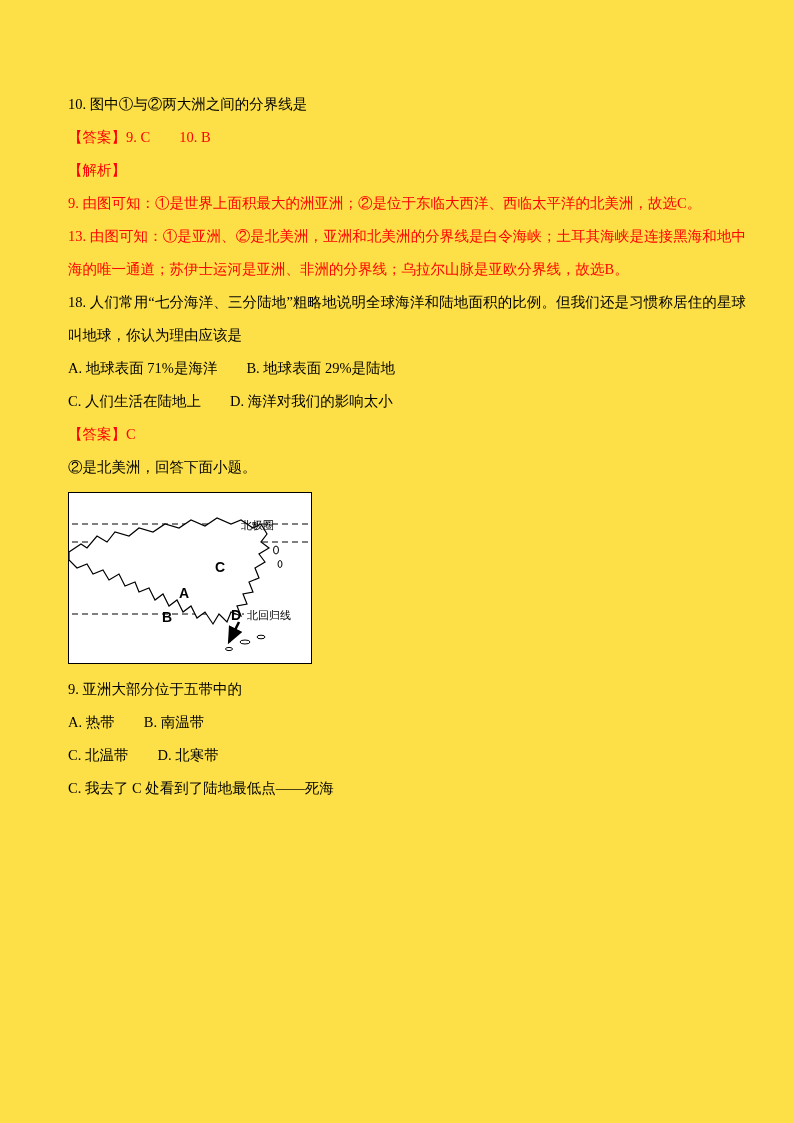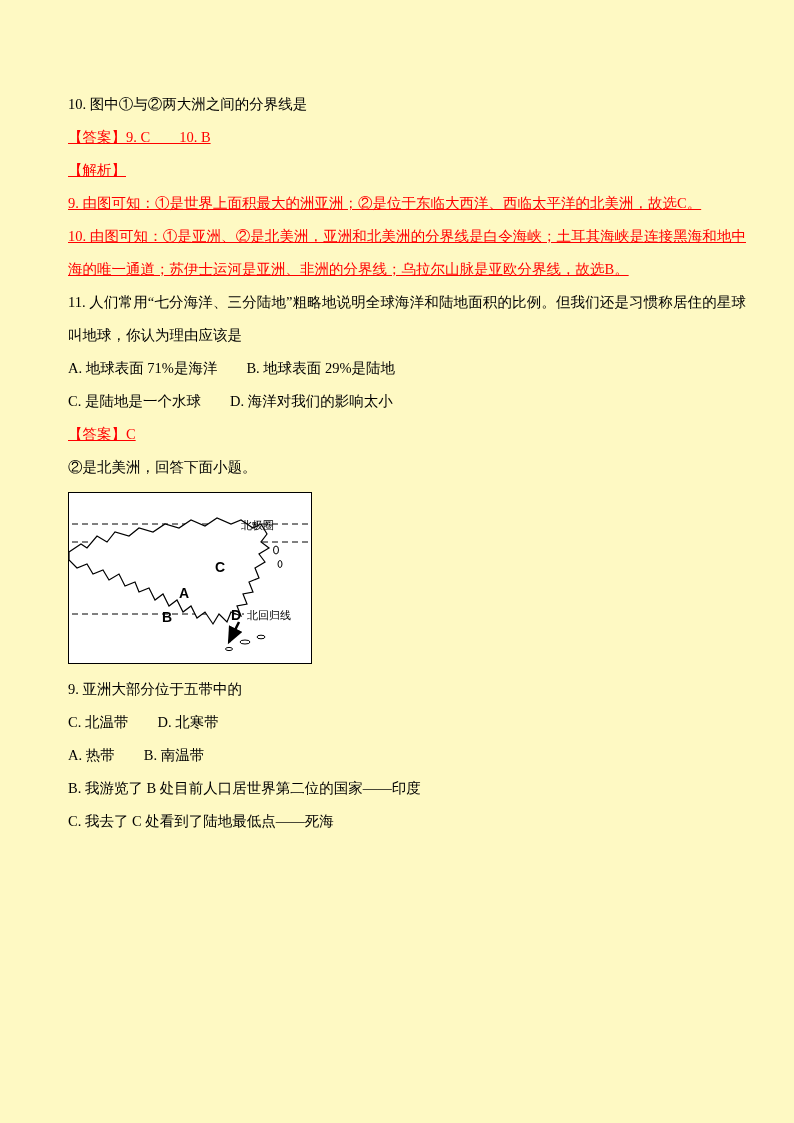--- a/index.html
+++ b/index.html
@@ -7,30 +7,30 @@
     width:794px;
     min-height:1123px;
     box-sizing:border-box;
     font-family:"Liberation Serif","DejaVu Serif",serif;
   }
   .page{
     box-sizing:border-box;
     width:794px;
     min-height:1123px;
     padding:88px 48px 40px 68px;
-    background:#fef9c3;
+    background:#fde047;
   }
   p.line{
     margin:0;
     font-size:14.5px;
     line-height:33px;
     text-align:justify;
     color:#000;
   }
-  p.red{color:#ff0000;text-decoration:underline;}
+  p.red{color:#ff0000;}
   .map-box{
     width:244px;
     height:172px;
     border:1.5px solid #000;
     margin:8px 0 9px 0;
     box-sizing:border-box;
     background:#fff;
     text-align:right;
   }
   .map-box svg{display:block;width:100%;height:100%;}
@@ -48,25 +48,25 @@
 </style>
 </head>
 <body>
 
 <div class="page">
 
   <p class="line">10. 图中①与②两大洲之间的分界线是</p>
   <p class="line red">【答案】9. C　　10. B</p>
   <p class="line red">【解析】</p>
   <p class="line red">9. 由图可知：①是世界上面积最大的洲亚洲；②是位于东临大西洋、西临太平洋的北美洲，故选C。</p>
-  <p class="line red">10. 由图可知：①是亚洲、②是北美洲，亚洲和北美洲的分界线是白令海峡；土耳其海峡是连接黑海和地中海的唯一通道；苏伊士运河是亚洲、非洲的分界线；乌拉尔山脉是亚欧分界线，故选B。</p>
+  <p class="line red">13. 由图可知：①是亚洲、②是北美洲，亚洲和北美洲的分界线是白令海峡；土耳其海峡是连接黑海和地中海的唯一通道；苏伊士运河是亚洲、非洲的分界线；乌拉尔山脉是亚欧分界线，故选B。</p>
 
-  <p class="line">11. 人们常用“七分海洋、三分陆地”粗略地说明全球海洋和陆地面积的比例。但我们还是习惯称居住的星球叫地球，你认为理由应该是</p>
+  <p class="line">18. 人们常用“七分海洋、三分陆地”粗略地说明全球海洋和陆地面积的比例。但我们还是习惯称居住的星球叫地球，你认为理由应该是</p>
   <p class="line">A. 地球表面 71%是海洋　　B. 地球表面 29%是陆地</p>
-  <p class="line">C. 是陆地是一个水球　　D. 海洋对我们的影响太小</p>
+  <p class="line">C. 人们生活在陆地上　　D. 海洋对我们的影响太小</p>
   <p class="line red">【答案】C</p>
 
   <p class="line">②是北美洲，回答下面小题。</p>
 
   <div class="map-box">
     <svg viewBox="0 0 242 168" xmlns="http://www.w3.org/2000/svg">
       <defs>
         <marker id="ah" markerWidth="9" markerHeight="9" refX="6" refY="3" orient="auto">
           <path d="M0,0 L7,3 L0,6 Z" fill="#000"></path>
         </marker>
@@ -90,19 +90,18 @@
       <text class="map-point" x="146" y="78">C</text>
       <text class="map-point" x="110" y="104">A</text>
       <text class="map-point" x="93" y="128">B</text>
       <text class="map-point" x="162" y="126">D</text>
 
       <line x1="170" y1="128" x2="160" y2="148" stroke="#000" stroke-width="2.5" marker-end="url(#ah)"></line>
     </svg>
   </div>
 
   <p class="line">9. 亚洲大部分位于五带中的</p>
+  <p class="line">A. 热带　　B. 南温带</p>
   <p class="line">C. 北温带　　D. 北寒带</p>
-  <p class="line">A. 热带　　B. 南温带</p>
 
-  <p class="line">B. 我游览了 B 处目前人口居世界第二位的国家——印度</p>
   <p class="line">C. 我去了 C 处看到了陆地最低点——死海</p>
 
 </div>
 
 </body></html>

